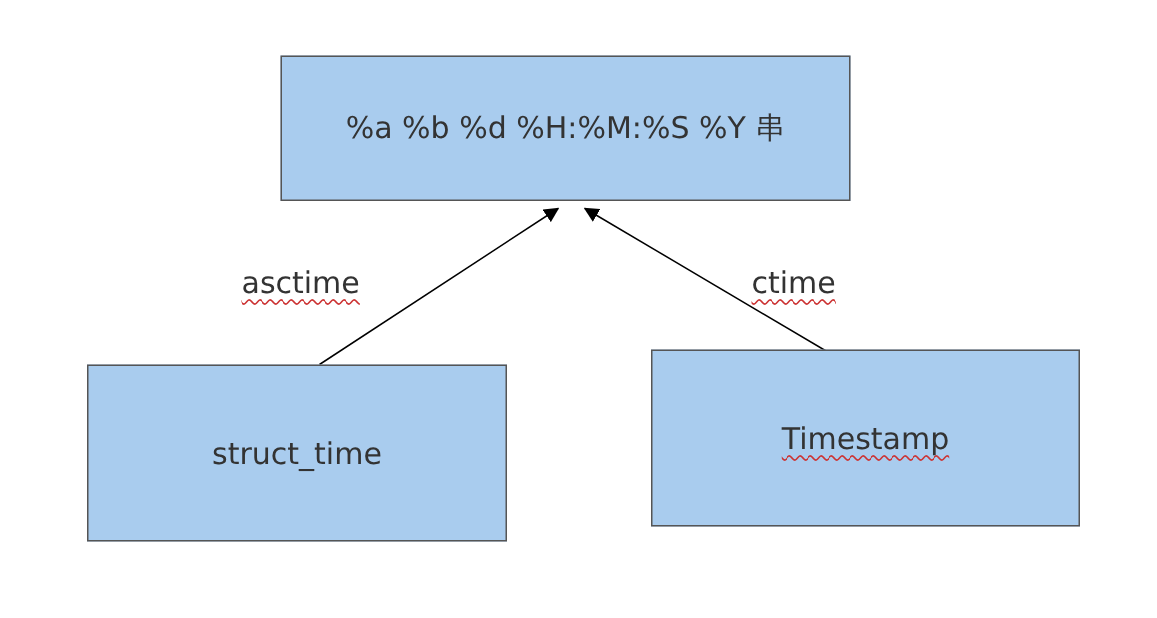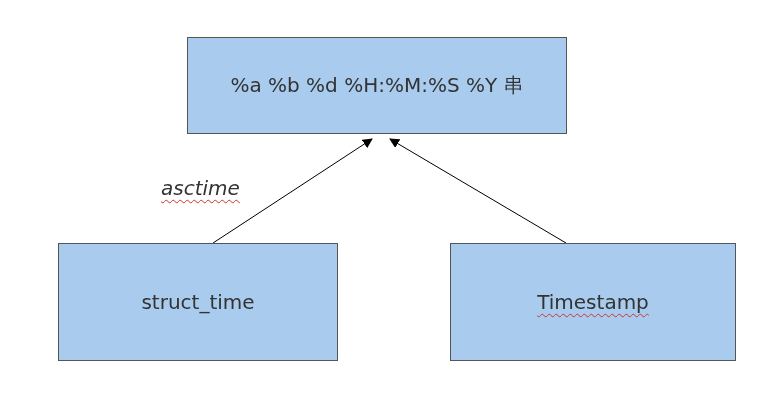--- a/index.html
+++ b/index.html
@@ -34,31 +34,29 @@
   }
   .node-struct-time {
     left: 58px;
     top: 243px;
     width: 280px;
     height: 118px;
     text-align: right;
   }
   .node-timestamp {
     left: 434px;
-    top: 243px;
+    top: 233px;
     width: 286px;
     height: 118px;
-    margin-left: 16px;
   }
   .edge-label {
     position: absolute;
     color: var(--text-color, #333333);
     font-size: 20px;
     white-space: nowrap;
-    font-style: italic;
   }
   .edge-label-asctime {
     left: 161px;
     top: 176px;
   }
   .edge-label-ctime {
     left: 501px;
     top: 176px;
   }
   .squiggle {
@@ -101,14 +99,17 @@
   </div>
 
   <div class="node node-timestamp">
     <span class="squiggle">Timestamp</span>
   </div>
 
   <div class="edge-label edge-label-asctime">
     <span class="squiggle">asctime</span>
   </div>
 
+  <div class="edge-label edge-label-ctime">
+    <span class="squiggle">ctime</span>
+  </div>
 
 </div>
 
 </body></html>

